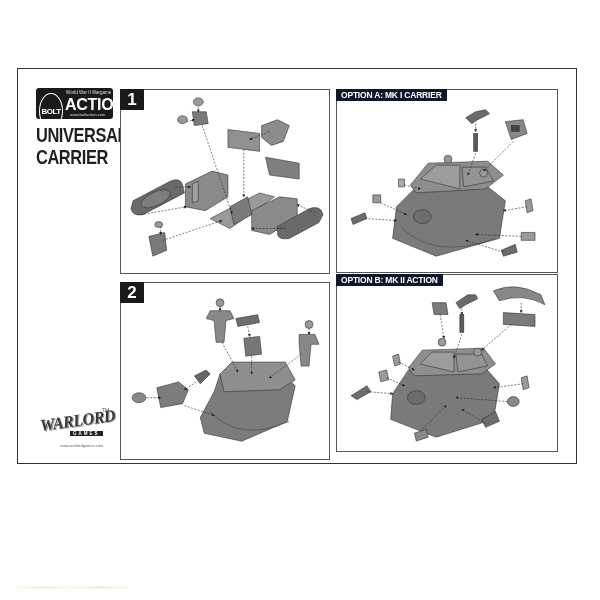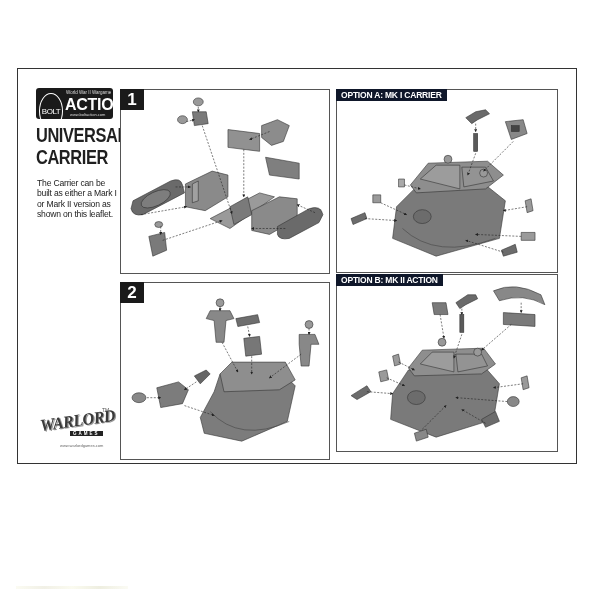--- a/index.html
+++ b/index.html
@@ -1,20 +1,20 @@
 <!DOCTYPE html>
 <html><head>
 <meta charset="utf-8">
 <style>
   html, body { margin:0; padding:0; background:#ffffff; }
   body { width:600px; height:600px; position:relative; overflow:hidden; font-family:"Liberation Sans", sans-serif; }
   .leaflet { position:absolute; left:17px; top:68px; width:560px; height:396px; border:1.5px solid #333; box-sizing:border-box; background:#fff; }
   .bolt-logo { position:absolute; left:36px; top:88px; width:77px; height:31px; background:#1a1a1a; border-radius:3px; color:#fff; }
   .bolt-logo .tag { position:absolute; left:30px; top:2px; font-size:4.5px; color:#ddd; white-space:nowrap; }
-  .bolt-logo .emblem { position:absolute; left:3px; top:5px; width:24px; height:36px; border:1.5px solid #fff; border-radius:50%; box-sizing:border-box; font-size:8px; font-weight:normal; display:flex; align-items:center; justify-content:center; letter-spacing:-0.5px; }
+  .bolt-logo .emblem { position:absolute; left:3px; top:5px; width:24px; height:36px; border:1.5px solid #fff; border-radius:50%; box-sizing:border-box; font-size:8px; font-weight:bold; display:flex; align-items:center; justify-content:center; letter-spacing:-0.5px; }
   .bolt-logo .word { position:absolute; left:29px; top:8px; font-size:16px; font-weight:bold; letter-spacing:-0.3px; font-family:"Liberation Sans", sans-serif; }
   .bolt-logo .url { position:absolute; left:34px; top:24px; font-size:4px; color:#ddd; white-space:nowrap; }
   .title { position:absolute; left:36px; top:124px; width:80px; font-family:"Liberation Sans", sans-serif; font-weight:bold; color:#1f1f1f; font-size:20px; line-height:22px; letter-spacing:-0.5px; transform:scaleX(0.82); transform-origin:left top; white-space:nowrap; }
   .desc { position:absolute; left:37px; top:178px; width:80px; font-size:8.6px; line-height:10.4px; color:#222; letter-spacing:-0.2px; }
   .desc p { margin:0 0 10px 0; }
   .warlord { position:absolute; left:38px; top:405px; width:75px; height:48px; }
   .warlord .wtext { position:absolute; left:0; top:6px; font-family:"Liberation Serif", serif; font-weight:bold; font-style:italic; font-size:17px; color:#3a3a3a; transform:rotate(-8deg) scaleX(0.95); letter-spacing:-0.5px; text-shadow:1px 1px 0 #999; }
   .warlord .tm { position:absolute; left:64px; top:2px; font-size:5px; color:#555; }
   .warlord .games { position:absolute; left:32px; top:26px; background:#222; color:#fff; font-size:4.5px; font-weight:bold; padding:0 3px; letter-spacing:2px; }
   .warlord .wurl { position:absolute; left:22px; top:38px; font-size:4px; color:#666; white-space:nowrap; }
@@ -36,21 +36,20 @@
   <span class="word">ACTION</span>
   <span class="url">www.boltaction.com</span>
 </div>
 
 <div class="title">
   <div>UNIVERSAL</div>
   <div>CARRIER</div>
 </div>
 
 <div class="desc">
-  <p>The Carrier can be built as either a Mark I or Mark II version as shown on this leaflet.</p>
 </div>
 
 <div class="warlord">
   <span class="wtext">WARLORD</span>
   <span class="tm">TM</span>
   <span class="games">GAMES</span>
   <span class="wurl">www.warlordgames.com</span>
 </div>
 
 <div class="panel" style="left:120px;top:89px;width:210px;height:185px;">

